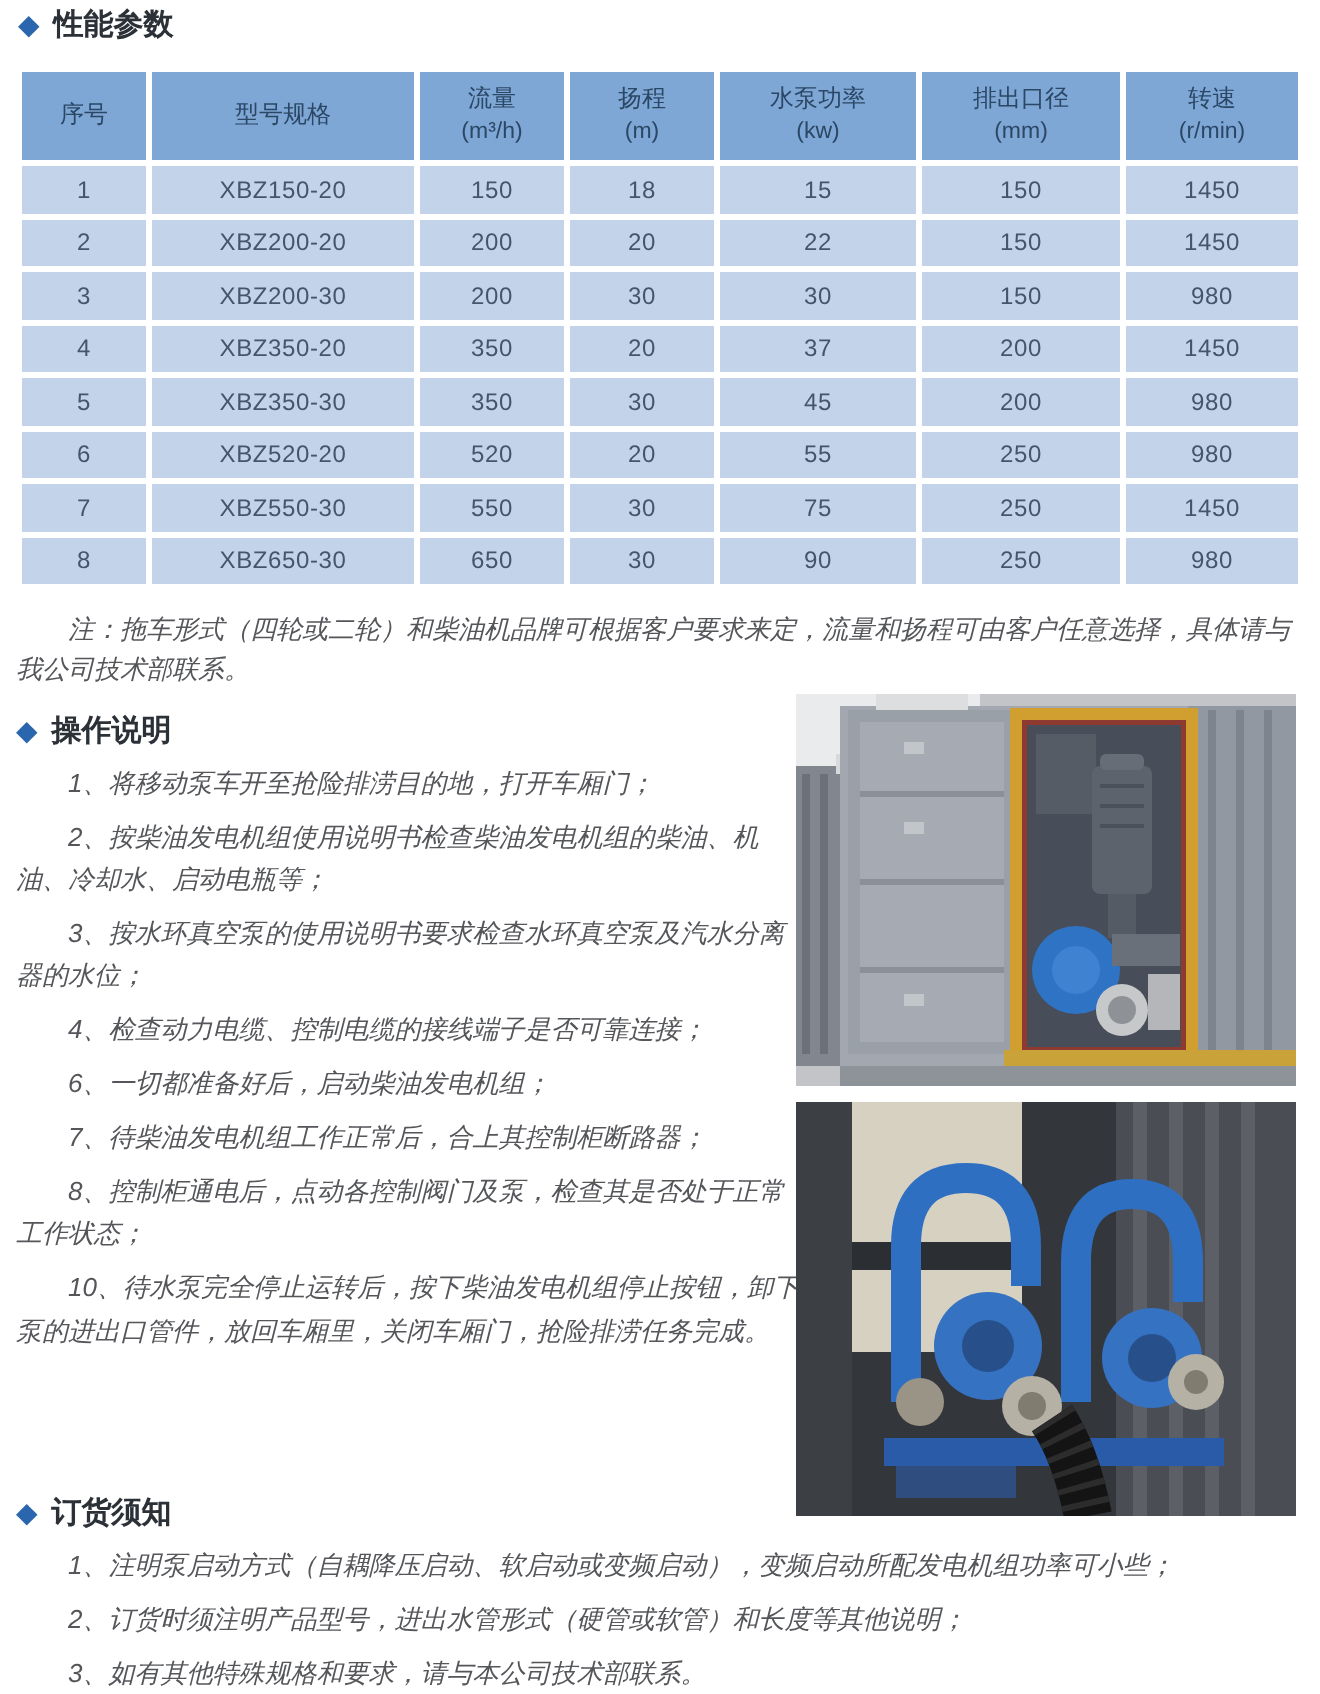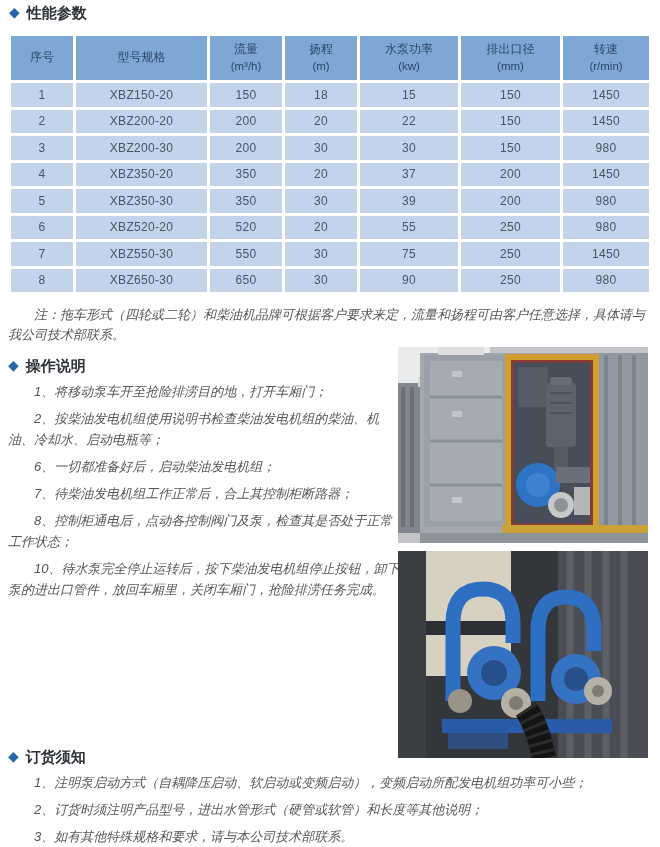--- a/index.html
+++ b/index.html
@@ -114,21 +114,21 @@
           <td>20</td>
           <td>37</td>
           <td>200</td>
           <td>1450</td>
         </tr>
         <tr>
           <td>5</td>
           <td>XBZ350-30</td>
           <td>350</td>
           <td>30</td>
-          <td>39</td>
+          <td>45</td>
           <td>200</td>
           <td>980</td>
         </tr>
         <tr>
           <td>6</td>
           <td>XBZ520-20</td>
           <td>520</td>
           <td>20</td>
           <td>55</td>
           <td>250</td>
@@ -158,20 +158,22 @@
   <p class="note">注：拖车形式（四轮或二轮）和柴油机品牌可根据客户要求来定，流量和扬程可由客户任意选择，具体请与我公司技术部联系。</p>
 
   <div class="op-block">
     <div class="sec-title">
       <span class="diamond">◆</span>
       <span>操作说明</span>
     </div>
     <div class="list-wrap">
         <p class="list-text">1、将移动泵车开至抢险排涝目的地，打开车厢门；</p>
         <p class="list-text">2、按柴油发电机组使用说明书检查柴油发电机组的柴油、机油、冷却水、启动电瓶等；</p>
+        <p class="list-text">3、按水环真空泵的使用说明书要求检查水环真空泵及汽水分离器的水位；</p>
+        <p class="list-text">4、检查动力电缆、控制电缆的接线端子是否可靠连接；</p>
         <p class="list-text">6、一切都准备好后，启动柴油发电机组；</p>
         <p class="list-text">7、待柴油发电机组工作正常后，合上其控制柜断路器；</p>
         <p class="list-text">8、控制柜通电后，点动各控制阀门及泵，检查其是否处于正常工作状态；</p>
         <p class="list-text">10、待水泵完全停止运转后，按下柴油发电机组停止按钮，卸下泵的进出口管件，放回车厢里，关闭车厢门，抢险排涝任务完成。</p>
       </div>
   </div>
 
   <div class="photo photo1">
     <svg viewBox="0 0 250 196" preserveAspectRatio="none">
       <rect width="250" height="196" fill="#c2c4c7"></rect>

